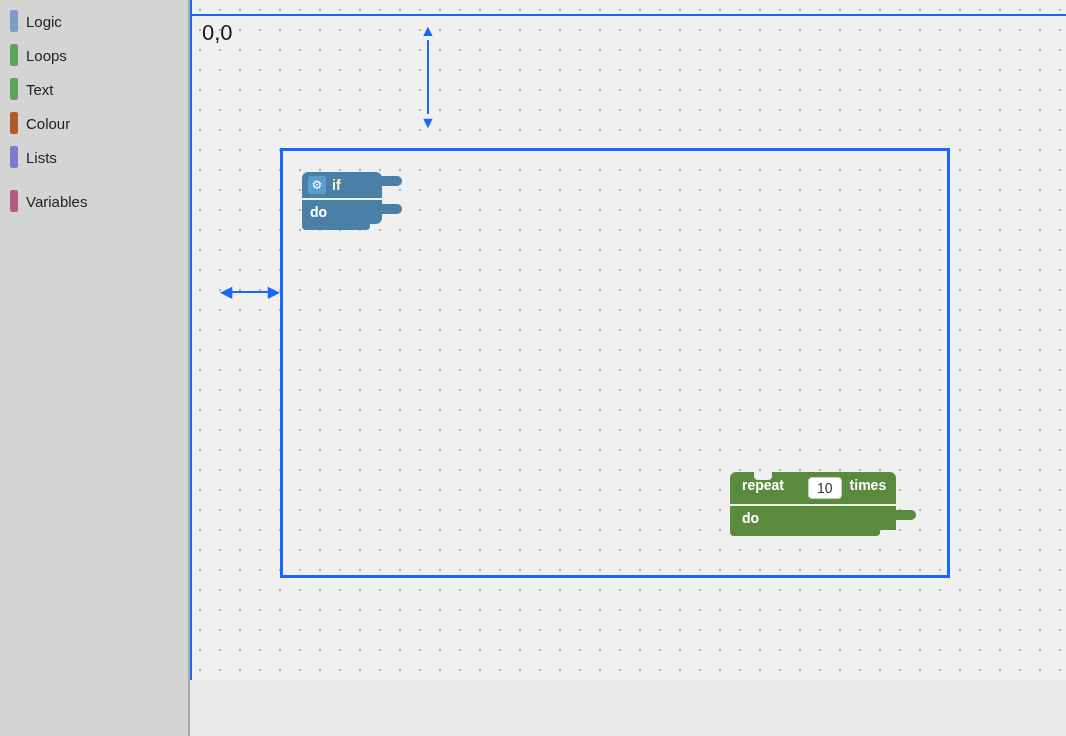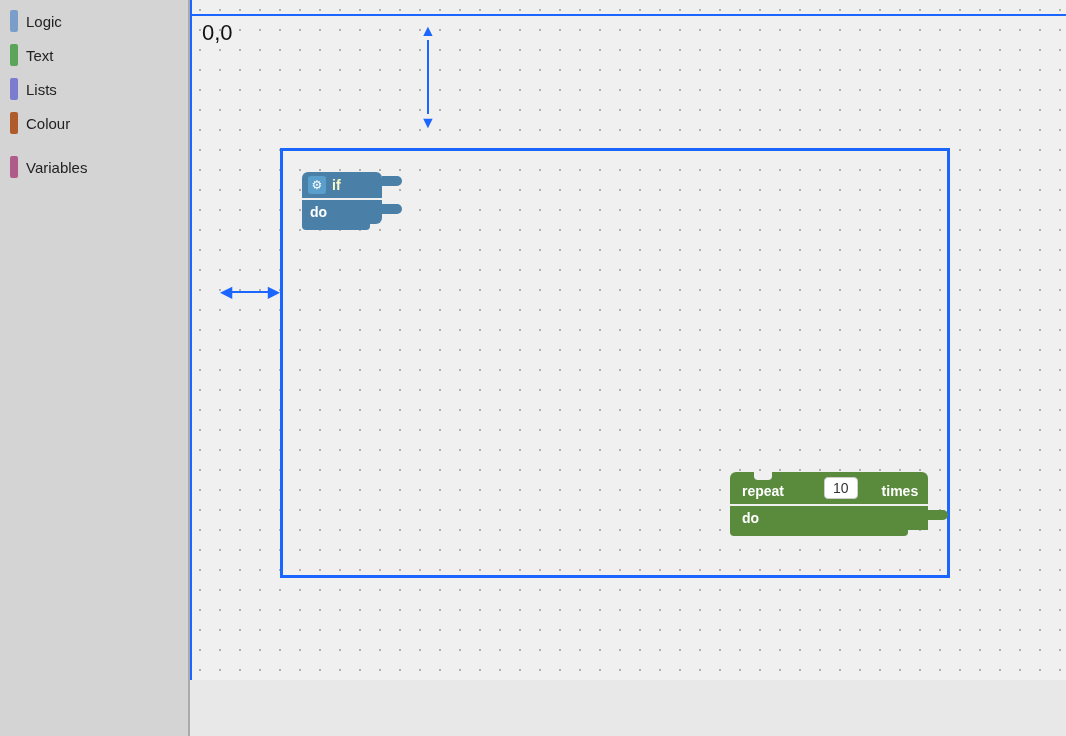--- a/index.html
+++ b/index.html
@@ -225,23 +225,23 @@
     .repeat-block {
       position: absolute;
       top: 472px;
       left: 540px;
       z-index: 10;
     }
     .repeat-top {
       background: #5a8a3c;
       border-radius: 6px 6px 0 0;
       display: flex;
-      align-items: flex-end;
+      align-items: flex-start;
       padding: 5px 10px 5px 12px;
-      gap: 24px;
+      gap: 8px;
       position: relative;
     }
     .repeat-label {
       color: white;
       font-size: 14px;
       font-weight: bold;
     }
     .repeat-num-box {
       background: white;
       border: 1px solid #ccc;
@@ -300,29 +300,33 @@
 </head>
 <body>
 
 <div id="sidebar">
   <div class="sidebar-item">
     <div class="sidebar-color-bar" style="background:#7b9dc9;"></div>
     <span>Logic</span>
   </div>
   <div class="sidebar-item">
     <div class="sidebar-color-bar" style="background:#5aa55a;"></div>
+    <span>Loops</span>
+  </div>
+  <div class="sidebar-item">
+    <div class="sidebar-color-bar" style="background:#5aa55a;"></div>
     <span>Text</span>
+  </div>
+  <div class="sidebar-item">
+    <div class="sidebar-color-bar" style="background:#b05c2a;"></div>
+    <span>Colour</span>
   </div>
   <div class="sidebar-item">
     <div class="sidebar-color-bar" style="background:#7b7bcf;"></div>
     <span>Lists</span>
-  </div>
-  <div class="sidebar-item">
-    <div class="sidebar-color-bar" style="background:#b05c2a;"></div>
-    <span>Colour</span>
   </div>
   <div class="sidebar-separator"></div>
   <div class="sidebar-item">
     <div class="sidebar-color-bar" style="background:#b05c8a;"></div>
     <span>Variables</span>
   </div>
 </div>
 
 <div id="main">
 

